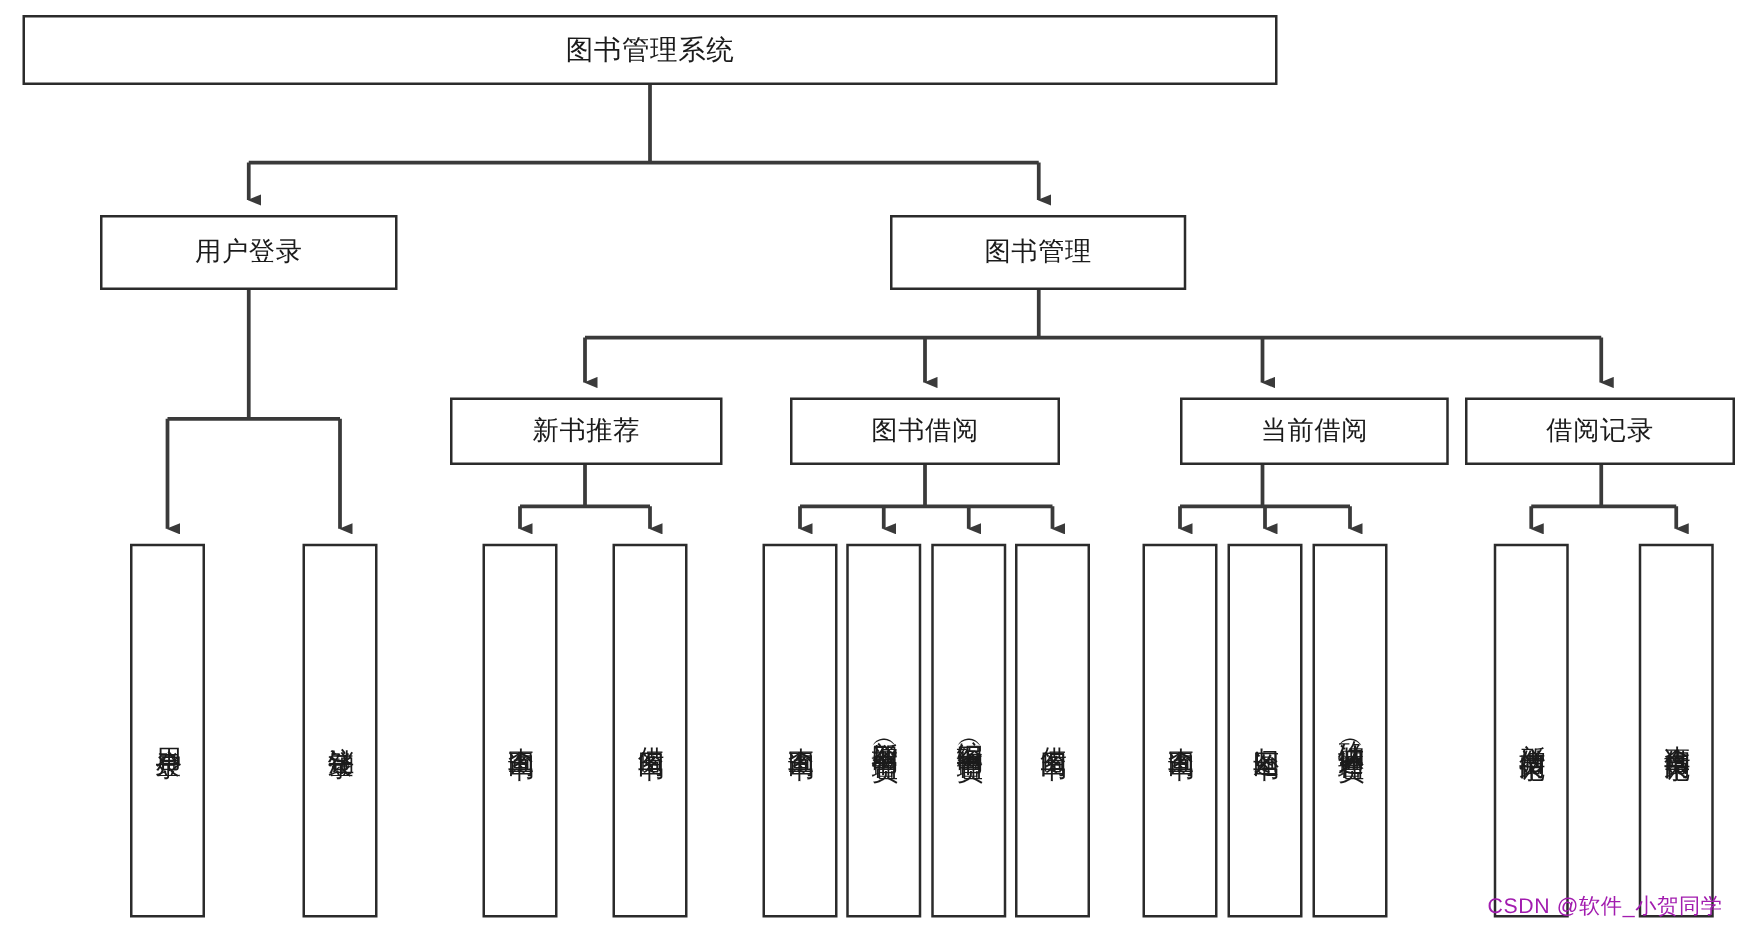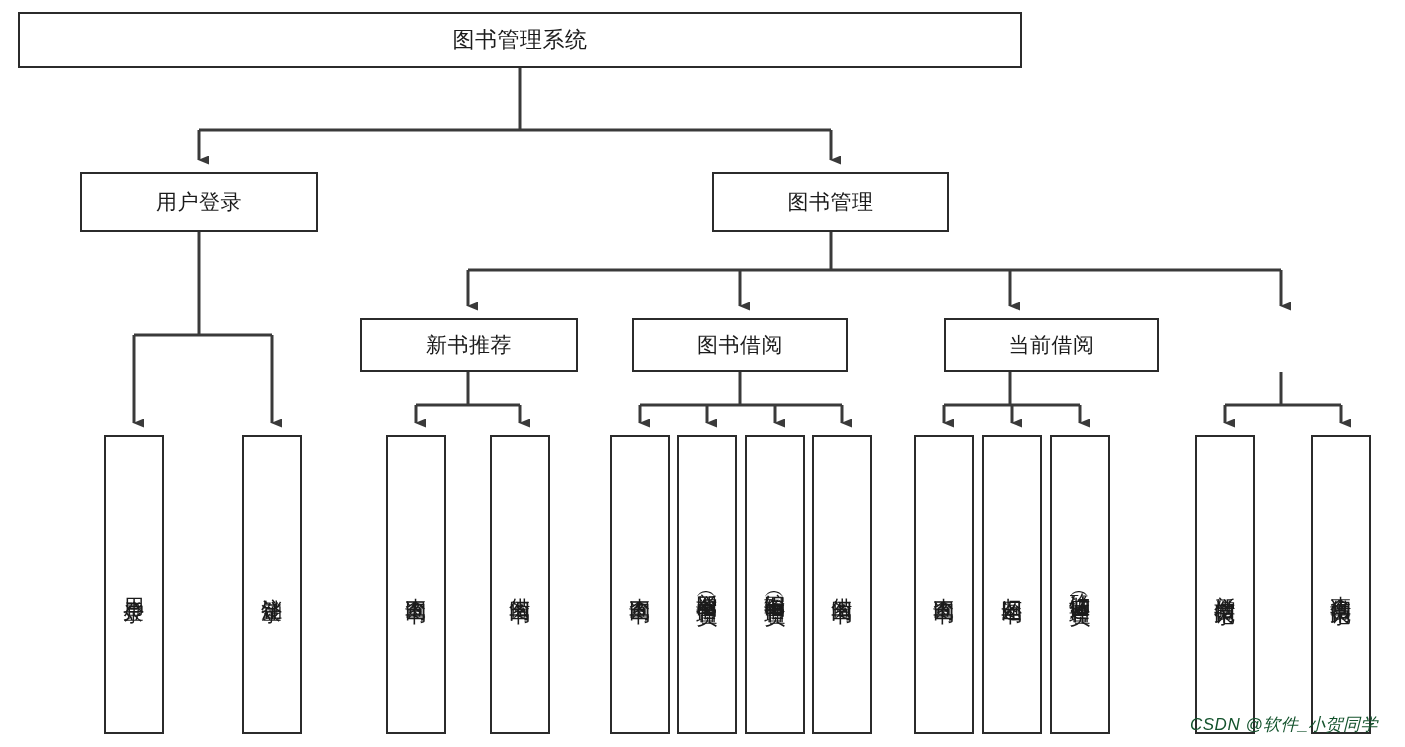--- a/index.html
+++ b/index.html
@@ -58,24 +58,23 @@
     text-align: center;
   }
   .node.root .node-label {
     font-size: 22px;
   }
   .watermark {
     position: absolute;
     left: 1190px;
     top: 713px;
     font-size: 17px;
-    color: #14532d;
+    color: #a21caf;
     white-space: nowrap;
     letter-spacing: 0.5px;
-    font-style: italic;
   }
 </style>
 </head>
 <body>
 
 <div id="diagram-root">
 
   <svg id="connectors" viewBox="0 0 1405 747" xmlns="http://www.w3.org/2000/svg">
     <defs>
       <marker id="arrow" markerWidth="9" markerHeight="11" refX="4.5" refY="10" orient="auto" markerUnits="userSpaceOnUse">
@@ -139,20 +138,23 @@
 
   <div class="node horizontal" style="left:632px; top:318px; width:216px; height:54px;">
     <span class="node-label">图书借阅</span>
   </div>
   <div class="node horizontal" style="left:360px; top:318px; width:218px; height:54px;">
     <span class="node-label">新书推荐</span>
   </div>
   <div class="node horizontal" style="left:944px; top:318px; width:215px; height:54px;">
     <span class="node-label">当前借阅</span>
   </div>
+  <div class="node horizontal" style="left:1172px; top:318px; width:216px; height:54px;">
+    <span class="node-label">借阅记录</span>
+  </div>
 
   <div class="node vertical" style="left:104px; top:435px; width:60px; height:299px;">
     <span class="node-label">用户登录</span>
   </div>
   <div class="node vertical" style="left:242px; top:435px; width:60px; height:299px;">
     <span class="node-label">注销登录</span>
   </div>
 
   <div class="node vertical" style="left:386px; top:435px; width:60px; height:299px;">
     <span class="node-label">查询图书</span>

